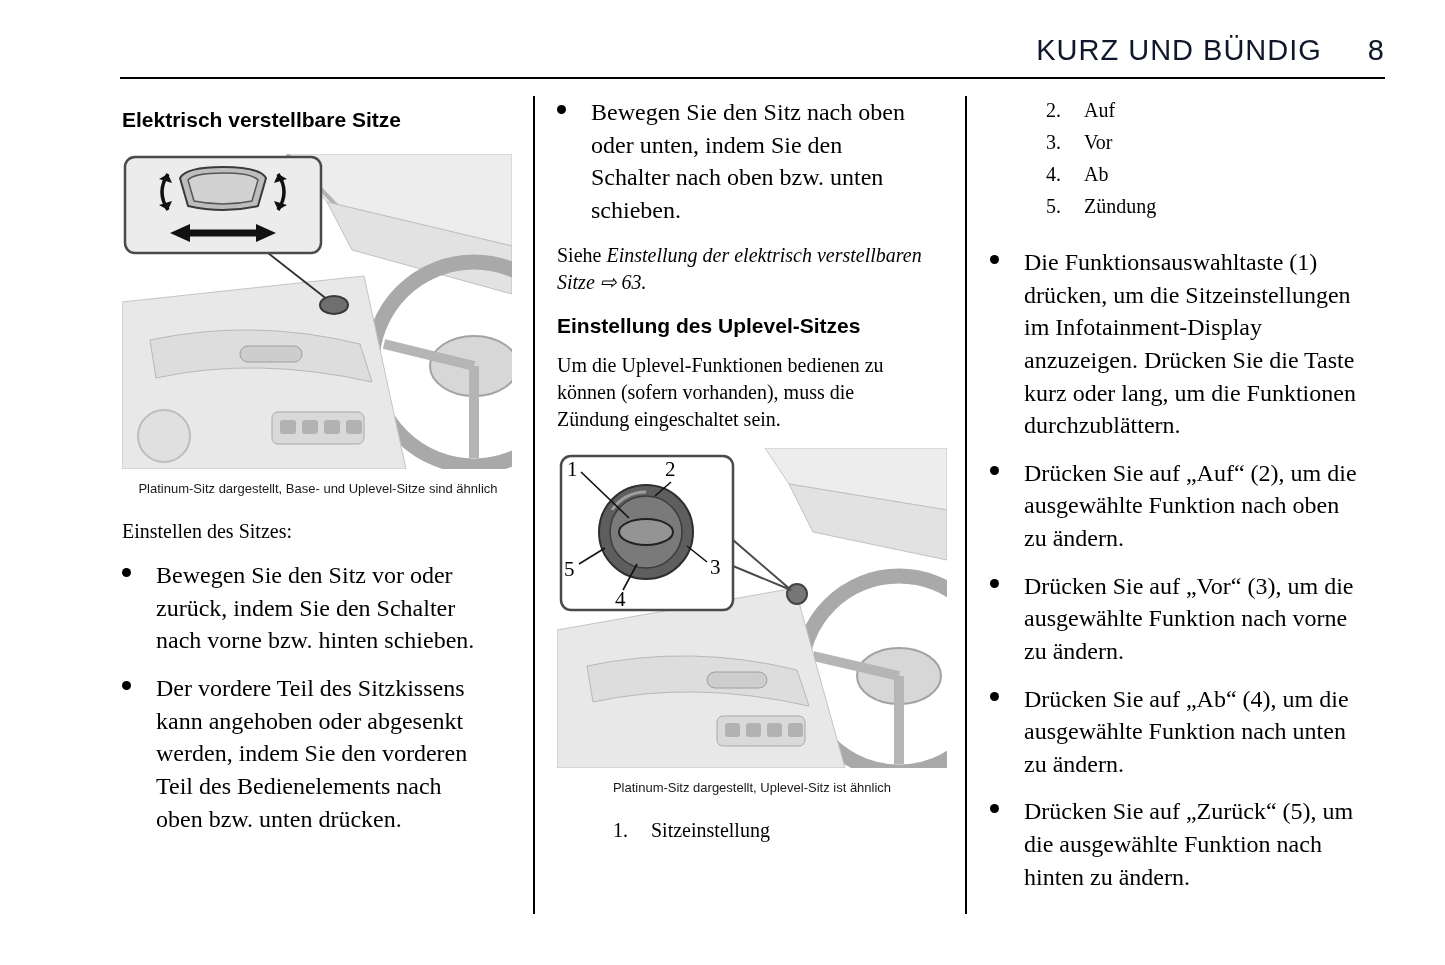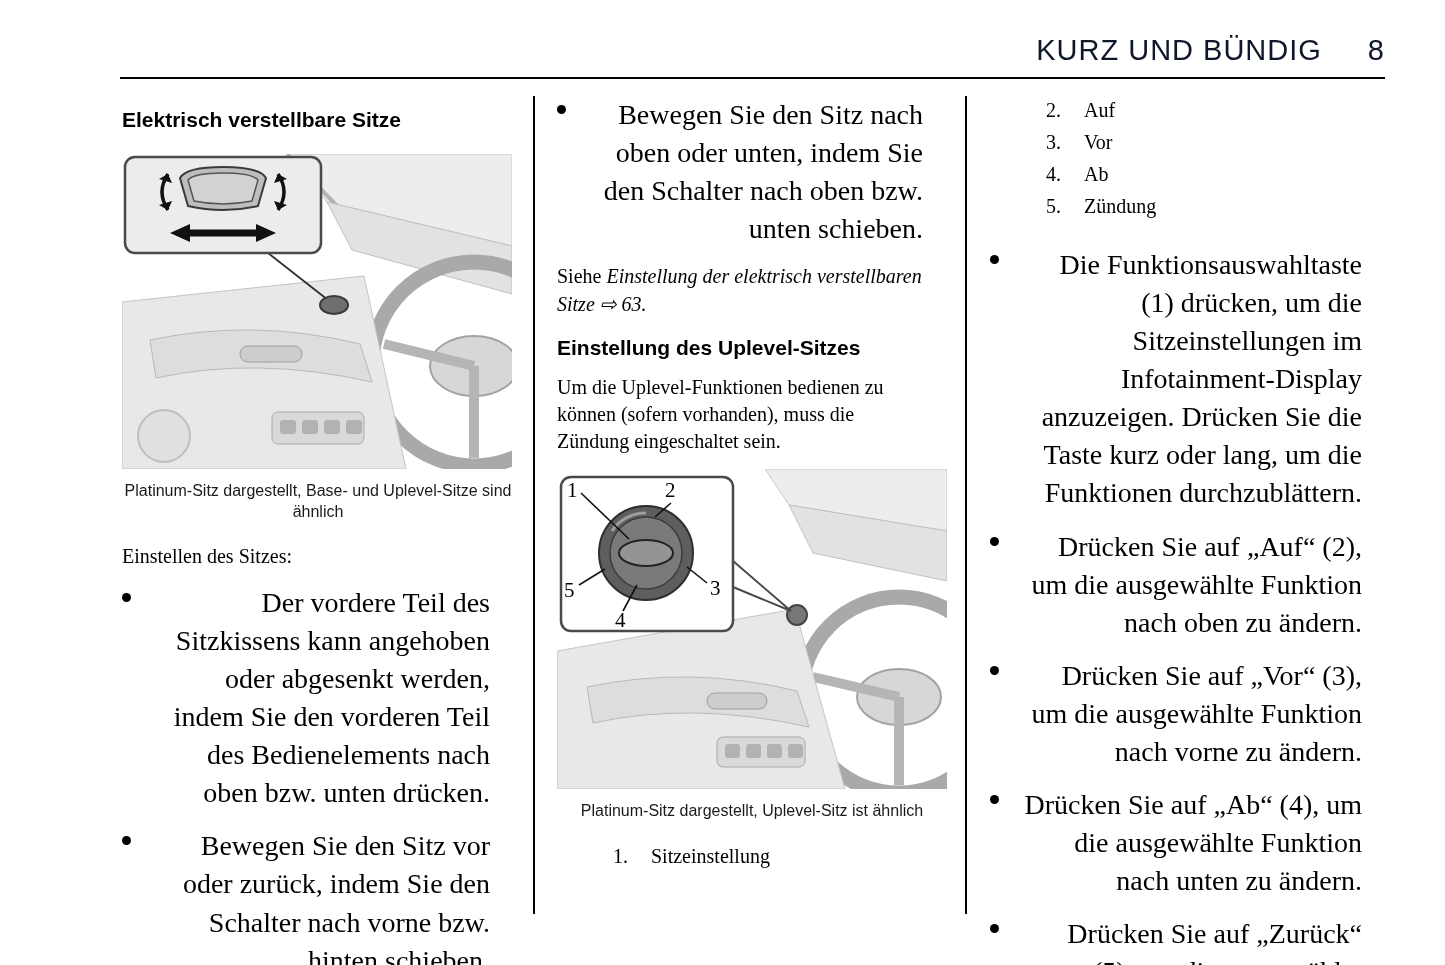--- a/index.html
+++ b/index.html
@@ -43,33 +43,32 @@
     font-family: "Liberation Sans", sans-serif;
     font-weight: 700; font-size: 21px; line-height: 1.15;
     margin: 12px 0 22px 0;
   }
   .body-text {
     font-size: 20px; line-height: 1.36;
     margin: 0 0 14px 0; padding-right: 20px;
   }
   .caption {
     font-family: "Liberation Sans", sans-serif;
-    font-size: 16px; line-height: 1.3; color: #1a1a1a;
+    font-size: 13px; line-height: 1.3; color: #1a1a1a;
     text-align: center; margin: 8px 0 20px 0;
   }
 
   .bullet-item { display: flex; margin: 0 0 15px 0; }
   .bullet-marker {
     flex: none; width: 9px; height: 9px; border-radius: 50%;
     background: #000; margin-top: 9px;
   }
   .bullet-text {
-    margin-left: 25px; font-size: 28px; line-height: 1.36;
+    margin-left: 25px; font-size: 24px; line-height: 1.36;
     padding-right: 24px;
-    text-align: right;
   }
 
   .ref { font-size: 20px; line-height: 1.36; margin: 4px 0 18px 0; padding-right: 12px; }
   .ref .it { font-style: italic; }
 
   .num-item {
     display: flex; font-size: 20px; line-height: 1.45;
     padding-left: 56px; margin-bottom: 3px;
   }
   .num-item .num { flex: none; width: 38px; }
@@ -151,25 +150,25 @@
           </g>
         </g>
       </svg>
     </div>
     <p class="caption">Platinum-Sitz dargestellt, Base- und Uplevel-Sitze sind ähnlich</p>
 
     <p class="body-text">Einstellen des Sitzes:</p>
 
     <div class="bullet-item">
       <span class="bullet-marker"></span>
+      <div class="bullet-text">Bewegen Sie den Sitz vor oder zurück, indem Sie den Schalter nach vorne bzw. hinten schieben.</div>
+    </div>
+    <div class="bullet-item">
+      <span class="bullet-marker"></span>
       <div class="bullet-text">Der vordere Teil des Sitzkissens kann angehoben oder abgesenkt werden, indem Sie den vorderen Teil des Bedienelements nach oben bzw. unten drücken.</div>
-    </div>
-    <div class="bullet-item">
-      <span class="bullet-marker"></span>
-      <div class="bullet-text">Bewegen Sie den Sitz vor oder zurück, indem Sie den Schalter nach vorne bzw. hinten schieben.</div>
     </div>
   </section>
 
   <section class="col col2">
     <div class="bullet-item">
       <span class="bullet-marker"></span>
       <div class="bullet-text">Bewegen Sie den Sitz nach oben oder unten, indem Sie den Schalter nach oben bzw. unten schieben.</div>
     </div>
 
     <p class="ref"><span>Siehe </span><span class="it">Einstellung der elektrisch verstellbaren Sitze</span> <span class="it">⇨ 63.</span></p>

